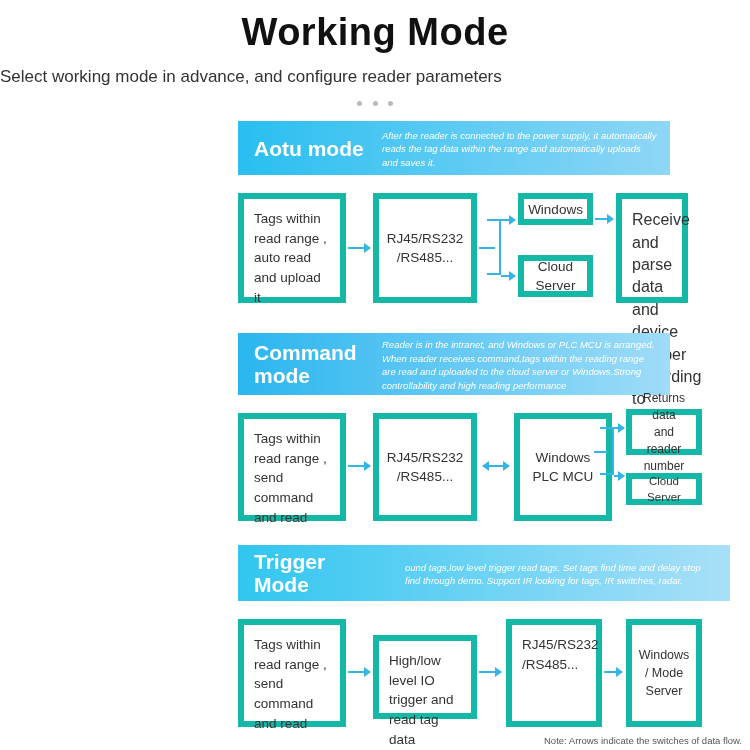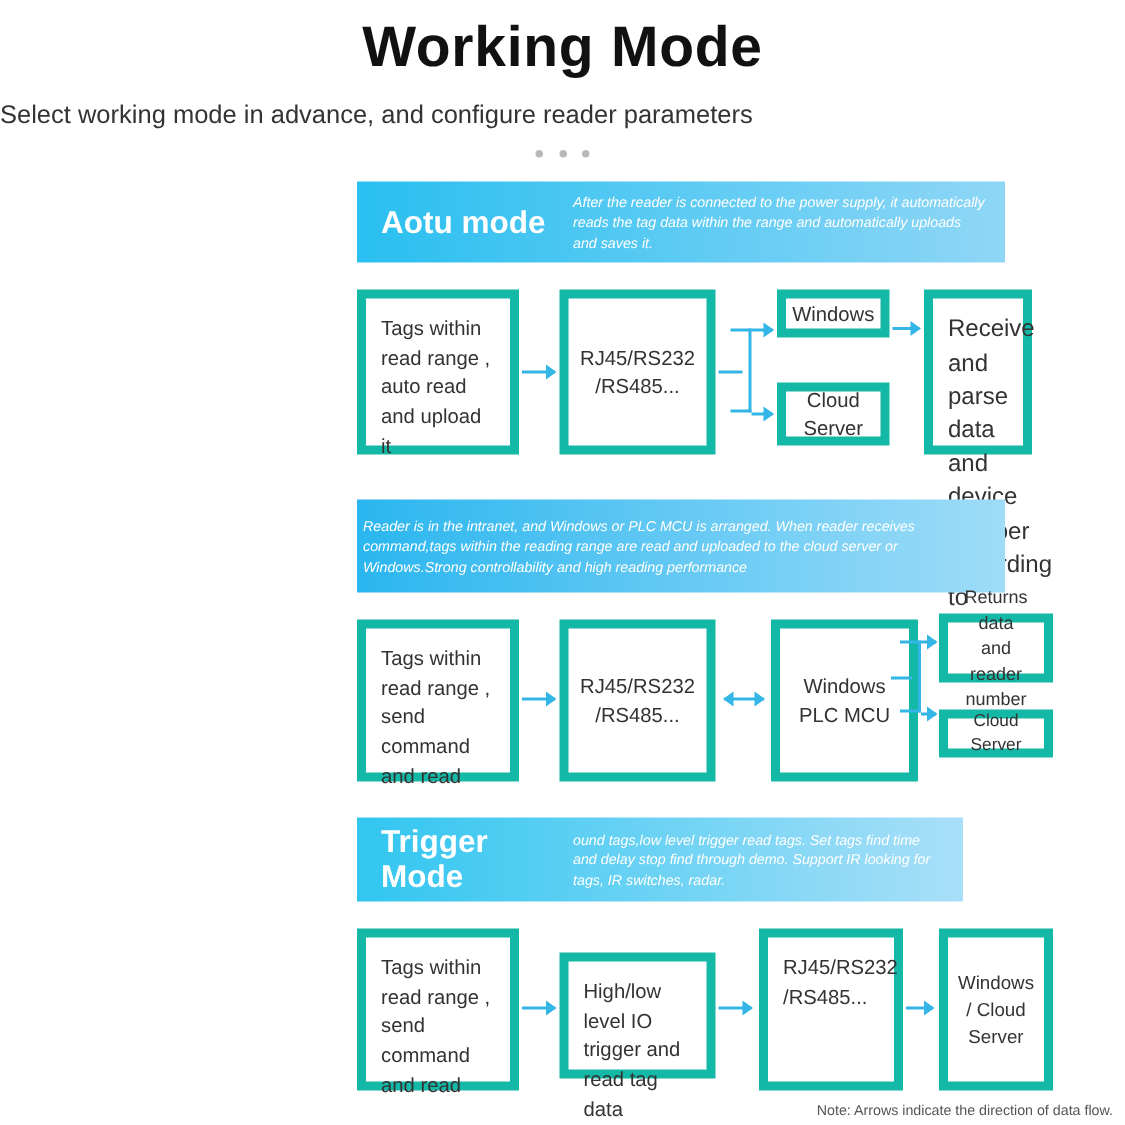--- a/index.html
+++ b/index.html
@@ -213,20 +213,21 @@
       <div class="box center" style="left:280px; top:62px; width:75px; height:42px;">Cloud Server</div>
 
       <div class="arrow" style="left:357px; top:25px; width:18px;"></div>
 
       <div class="box small" style="left:378px; top:0; width:72px; height:110px; font-size:16px;">Receive and parse data and device number according to format</div>
     </div>
   </div>
 
   <div class="section" style="margin-top: 22px; margin-left: auto; margin-right: auto; width: 590px;">
     <div class="banner cmd" style="margin-left: 158px; width: 432px;">
+      <div class="banner-title">Command mode</div>
       <div class="banner-desc">Reader is in the intranet, and Windows or PLC MCU is arranged. When reader receives command,tags within the reading range are read and uploaded to the cloud server or Windows.Strong controllability and high reading performance</div>
     </div>
 
     <div class="flow" style="margin-left: 158px; margin-top: 18px; height: 112px;">
       <div class="box" style="left:0; top:0; width:108px; height:108px;">Tags within read range , send command and read</div>
 
       <div class="arrow" style="left:110px; top:52px; width:22px;"></div>
 
       <div class="box center" style="left:135px; top:0; width:104px; height:108px;">RJ45/RS232 /RS485...</div>
 
@@ -238,37 +239,37 @@
       <div class="brack" style="left:362px; top:14px; height:48px;"></div>
       <div class="stub arrowhead" style="left:376px; top:14px; width:10px;"></div>
       <div class="stub arrowhead" style="left:376px; top:62px; width:10px;"></div>
 
       <div class="box center small" style="left:388px; top:-4px; width:76px; height:46px; font-size:12px;">Returns data and reader number</div>
       <div class="box center small" style="left:388px; top:60px; width:76px; height:32px; font-size:11.5px;">Cloud Server</div>
     </div>
   </div>
 
   <div class="section" style="margin-top: 20px; margin-left: auto; margin-right: auto; width: 590px;">
-    <div class="banner trig" style="width: 404px;">
+    <div class="banner trig" style="width: 492px; gap: 23px;">
       <div class="banner-title">Trigger Mode</div>
       <div class="banner-desc">ound tags,low level trigger read tags. Set tags find time and delay stop find through demo. Support IR looking for tags, IR switches, radar.</div>
     </div>
 
     <div class="flow" style="margin-left: 158px; margin-top: 18px; height: 112px;">
       <div class="box" style="left:0; top:0; width:108px; height:108px;">Tags within read range , send command and read</div>
 
       <div class="arrow" style="left:110px; top:52px; width:22px;"></div>
 
       <div class="box" style="left:135px; top:16px; width:104px; height:84px;">High/low level IO trigger and read tag data</div>
 
       <div class="arrow" style="left:241px; top:52px; width:22px;"></div>
 
       <div class="box" style="left:268px; top:0; width:96px; height:108px;">RJ45/RS232 /RS485...</div>
 
       <div class="arrow" style="left:366px; top:52px; width:18px;"></div>
 
-      <div class="box center" style="left:388px; top:0; width:76px; height:108px; font-size:12.5px;">Windows / Cloud Server</div>
-    </div>
-  </div>
-
-  <div class="note">Note:  Arrows indicate the direction of data flow.</div>
+      <div class="box center" style="left:388px; top:0; width:76px; height:108px; font-size:12.5px;">Windows / Mode Server</div>
+    </div>
+  </div>
+
+  <div class="note">Note:  Arrows indicate the switches of data flow.</div>
 
 </div>
 
 </body></html>

